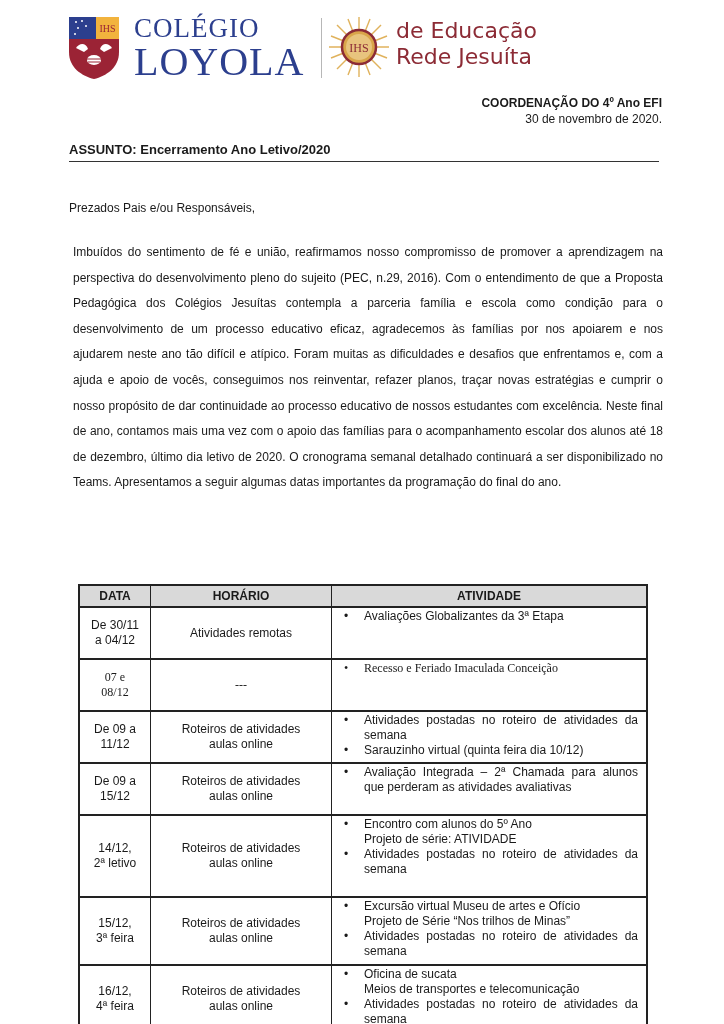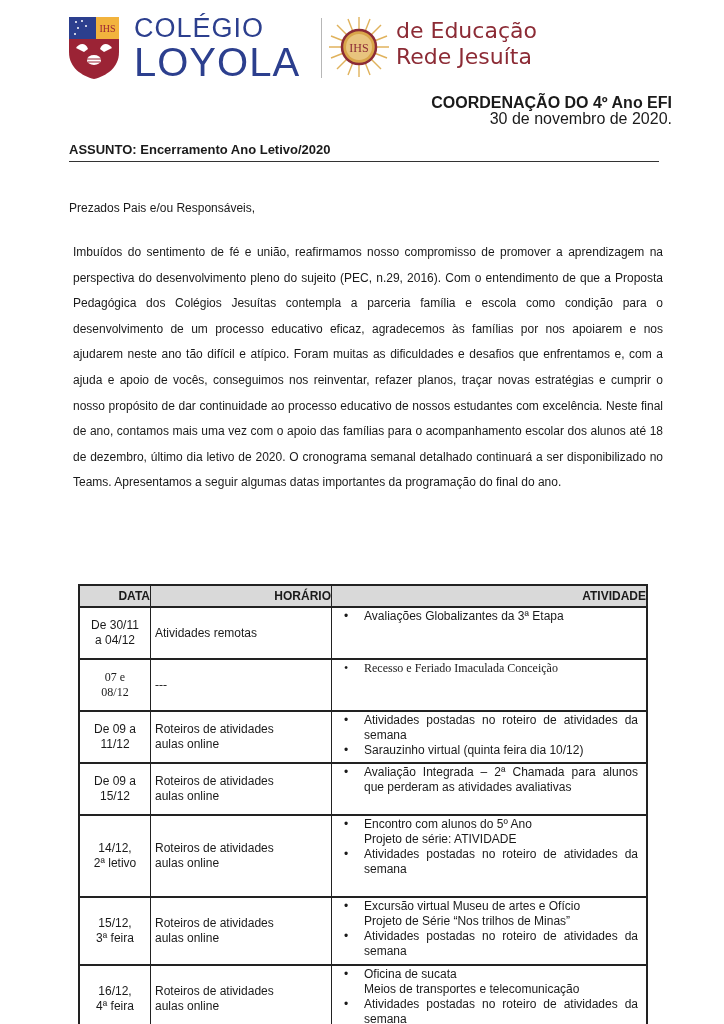--- a/index.html
+++ b/index.html
@@ -2,50 +2,50 @@
 <html><head>
   <meta charset="utf-8">
   <style>
     html, body { margin: 0; padding: 0; background: #ffffff; }
     body {
       width: 724px; height: 1024px; position: relative; overflow: hidden;
       font-family: "Liberation Sans", sans-serif; color: #1a1a1a;
     }
     .header { position: absolute; left: 68px; top: 14px; height: 70px; width: 480px; }
     .shield { position: absolute; left: 0; top: 2px; width: 52px; height: 64px; }
-    .brand1 { position: absolute; left: 66px; top: 0; font-family: Liberation Sans, sans-serif; color: #2c3f8e; }
+    .brand1 { position: absolute; left: 66px; top: 0; font-family: Liberation Serif, serif; color: #2c3f8e; }
     .brand1 .l1 { font-size: 27px; letter-spacing: 1px; line-height: 28px; display: block; }
     .brand1 .l2 { font-size: 40px; letter-spacing: 1px; line-height: 40px; display: block; }
     .vsep { position: absolute; left: 253px; top: 4px; width: 1px; height: 60px; background: #b7b7b7; }
     .sun { position: absolute; left: 260px; top: 2px; width: 62px; height: 62px; }
     .brand2 { position: absolute; left: 328px; top: 4px; color: #8c2b35; font-family: "DejaVu Sans", sans-serif; }
     .brand2 span { display: block; font-size: 22px; line-height: 26px; }
 
-    .coord { position: absolute; right: 52px; top: 95px; text-align: right; font-size: 16px; line-height: 16px; }
+    .coord { position: absolute; right: 62px; top: 95px; text-align: right; font-size: 12px; line-height: 16px; }
     .coord .b { font-weight: bold; }
 
     .subject { position: absolute; left: 69px; top: 142px; font-size: 13px; font-weight: bold; }
     .rule { position: absolute; left: 69px; top: 161px; width: 590px; height: 1px; background: #333; }
 
     .greet { position: absolute; left: 69px; top: 201px; font-size: 12px; }
     .para {
       position: absolute; left: 69px; top: 236px; width: 590px;
       font-size: 12px; line-height: 25.6px; text-align: justify; margin: 4px;
     }
 
     table.sched {
       position: absolute; left: 78px; top: 584px; width: 570px;
       border-collapse: collapse; font-size: 12px; line-height: 15px;
     }
     table.sched th, table.sched td { border: 1px solid #222; }
     table.sched { border: 2px solid #222; }
-    table.sched th { background: #d9d9d9; font-weight: bold; padding: 2px 0; text-align: right; height: 16px; }
+    table.sched th { background: #d9d9d9; font-weight: bold; padding: 2px 0; text-align: center; height: 16px; }
     table.sched tr.row td { border-top: 2px solid #222; }
     td.date { width: 66px; text-align: center; vertical-align: middle; padding: 10px 2px; }
-    td.time { width: 172px; vertical-align: middle; padding: 1px 4px; }
+    td.time { width: 172px; text-align: center; vertical-align: middle; padding: 1px 4px; }
     td.act { vertical-align: top; padding: 1px 8px 1px 6px; }
     ul.acts { margin: 0; padding: 0; list-style: none; }
     ul.acts li { position: relative; padding-left: 26px; text-align: justify; }
     ul.acts li .bul { position: absolute; left: 6px; top: 0; }
     ul.acts li .sub { display: block; }
   </style>
 </head>
 <body>
 
 <div class="header">

